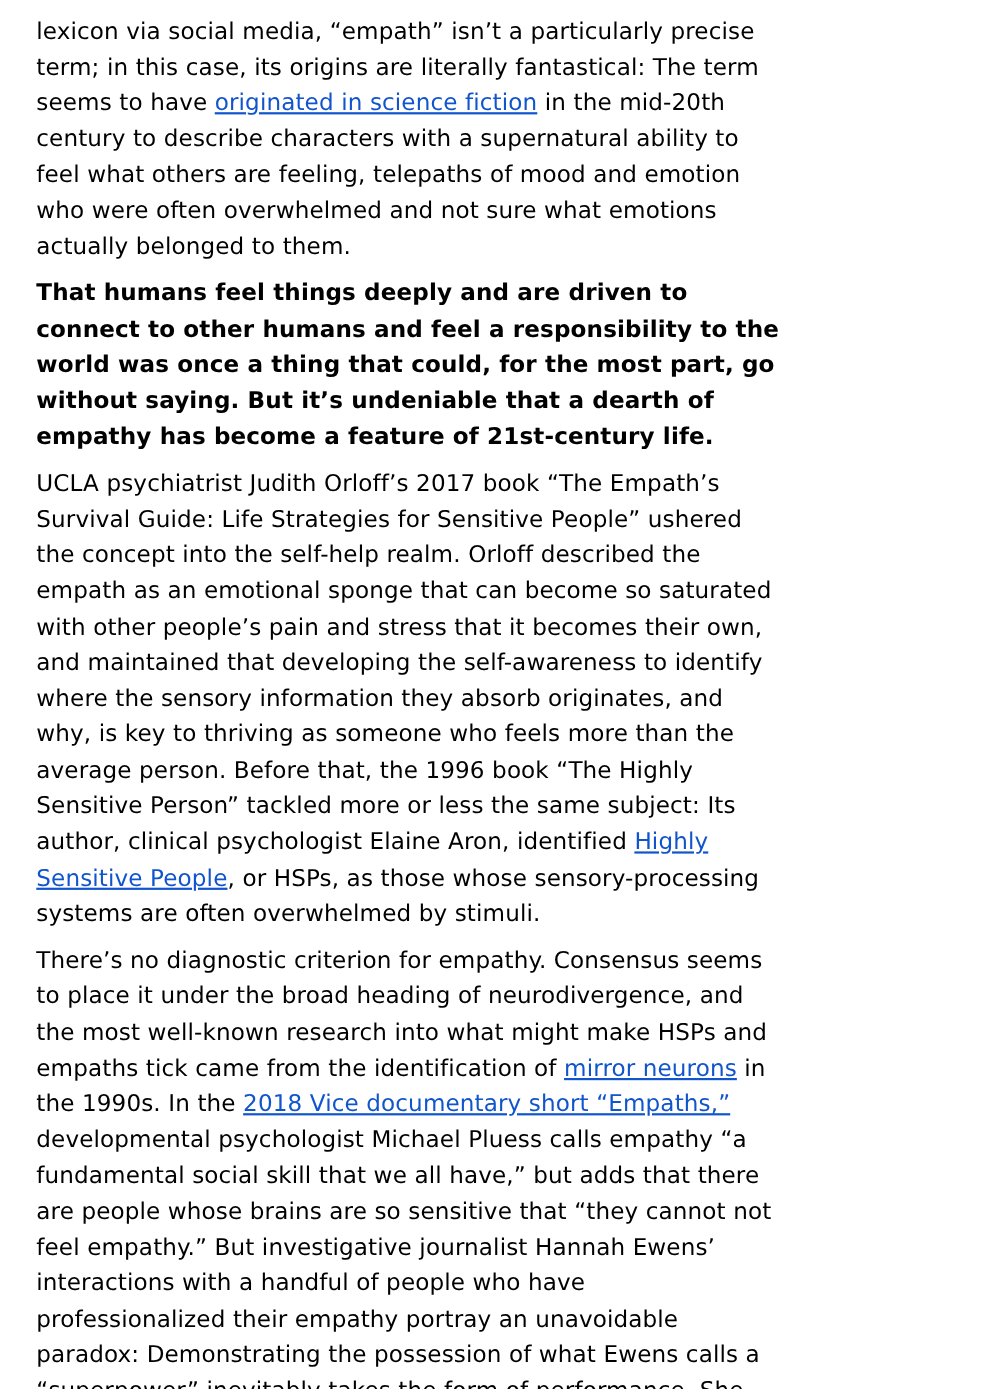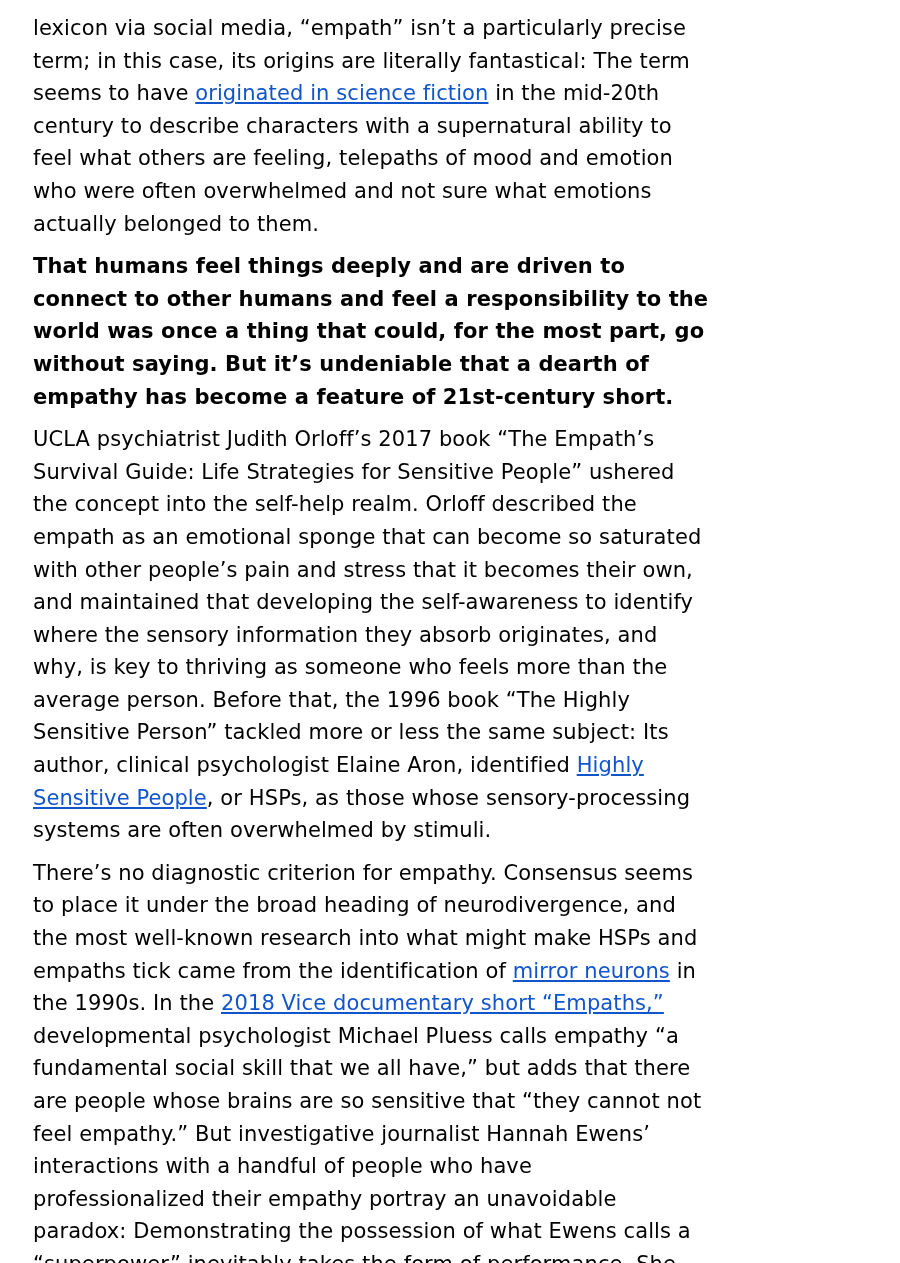--- a/index.html
+++ b/index.html
@@ -42,17 +42,17 @@
     text-decoration: underline;
     cursor: pointer;
   }
 </style>
 </head>
 <body>
 
 <main class="page">
   <article class="article">
       <p class=""><span>lexicon via social media, “empath” isn’t a particularly precise term; in this case, its origins are literally fantastical: The term seems to have </span><a href="#">originated in science fiction</a><span> in the mid-20th century to describe characters with a supernatural ability to feel what others are feeling, telepaths of mood and emotion who were often overwhelmed and not sure what emotions actually belonged to them.</span></p>
-      <p class="bold"><span>That humans feel things deeply and are driven to connect to other humans and feel a responsibility to the world was once a thing that could, for the most part, go without saying. But it’s undeniable that a dearth of empathy has become a feature of 21st-century short.</span></p>
+      <p class="bold"><span>That humans feel things deeply and are driven to connect to other humans and feel a responsibility to the world was once a thing that could, for the most part, go without saying. But it’s undeniable that a dearth of empathy has become a feature of 21st-century life.</span></p>
       <p class=""><span>UCLA psychiatrist Judith Orloff’s 2017 book “The Empath’s Survival Guide: Life Strategies for Sensitive People” ushered the concept into the self-help realm. Orloff described the empath as an emotional sponge that can become so saturated with other people’s pain and stress that it becomes their own, and maintained that developing the self-awareness to identify where the sensory information they absorb originates, and why, is key to thriving as someone who feels more than the average person. Before that, the 1996 book “The Highly Sensitive Person” tackled more or less the same subject: Its author, clinical psychologist Elaine Aron, identified </span><a href="#">Highly Sensitive People</a><span>, or HSPs, as those whose sensory-processing systems are often overwhelmed by stimuli.</span></p>
       <p class=""><span>There’s no diagnostic criterion for empathy. Consensus seems to place it under the broad heading of neurodivergence, and the most well-known research into what might make HSPs and empaths tick came from the identification of </span><a href="#">mirror neurons</a><span> in the 1990s. In the </span><a href="#">2018 Vice documentary short “Empaths,”</a><span> developmental psychologist Michael Pluess calls empathy “a fundamental social skill that we all have,” but adds that there are people whose brains are so sensitive that “they cannot not feel empathy.” But investigative journalist Hannah Ewens’ interactions with a handful of people who have professionalized their empathy portray an unavoidable paradox: Demonstrating the possession of what Ewens calls a “superpower” inevitably takes the form of performance. She follows David Sauvage, a New York City–based empath who does live readings in a gallery, charges $200 an hour for private sessions and leads empath meetups</span></p>
     </article>
 </main>
 
 </body></html>

